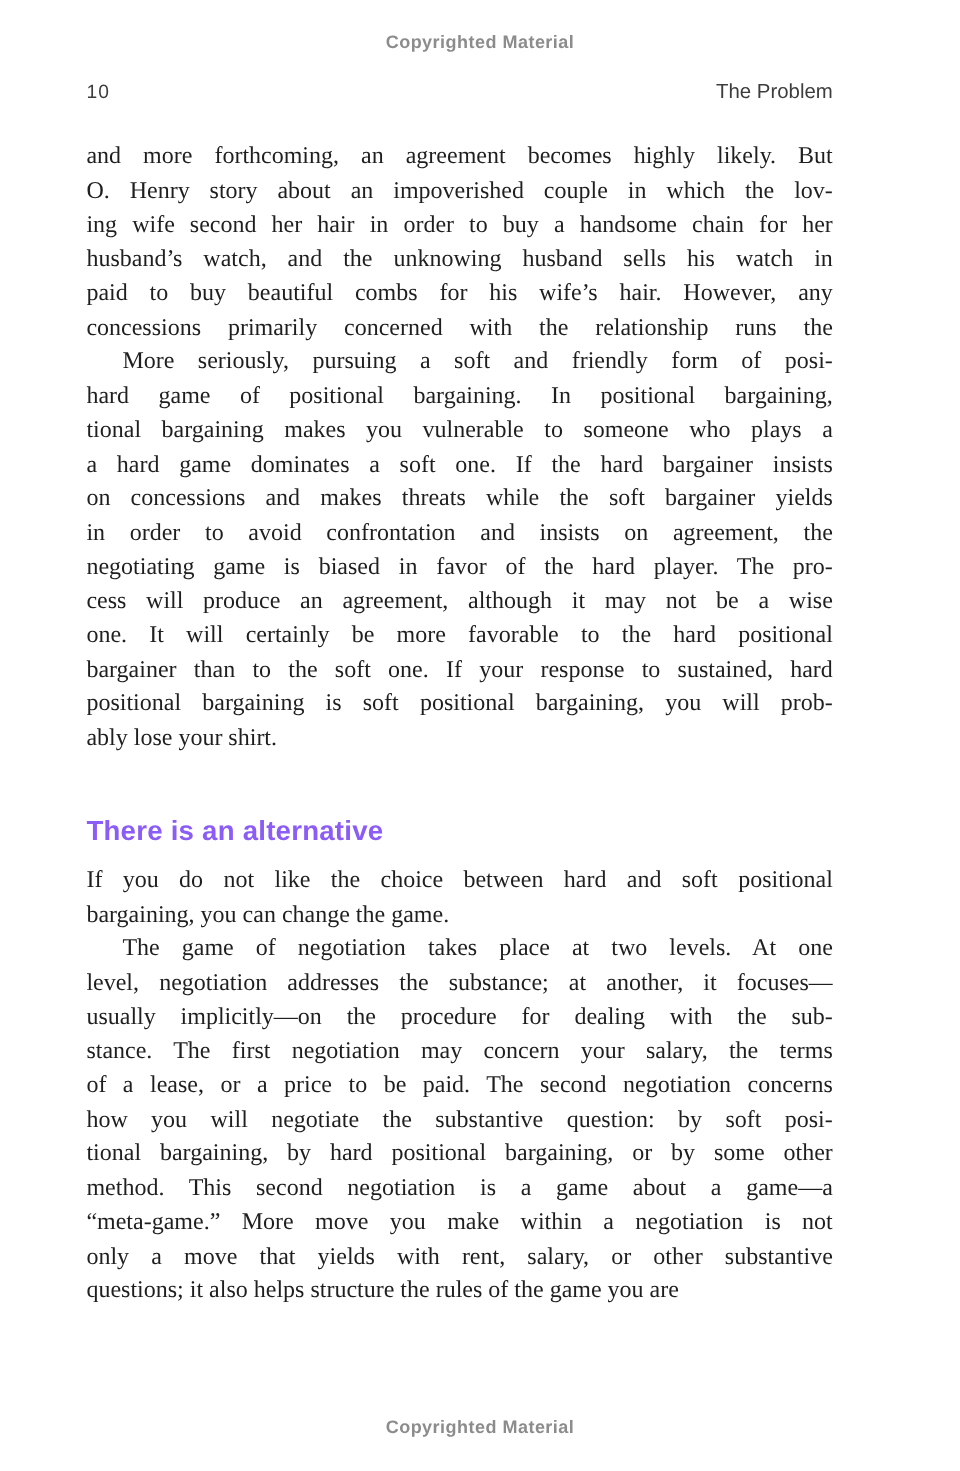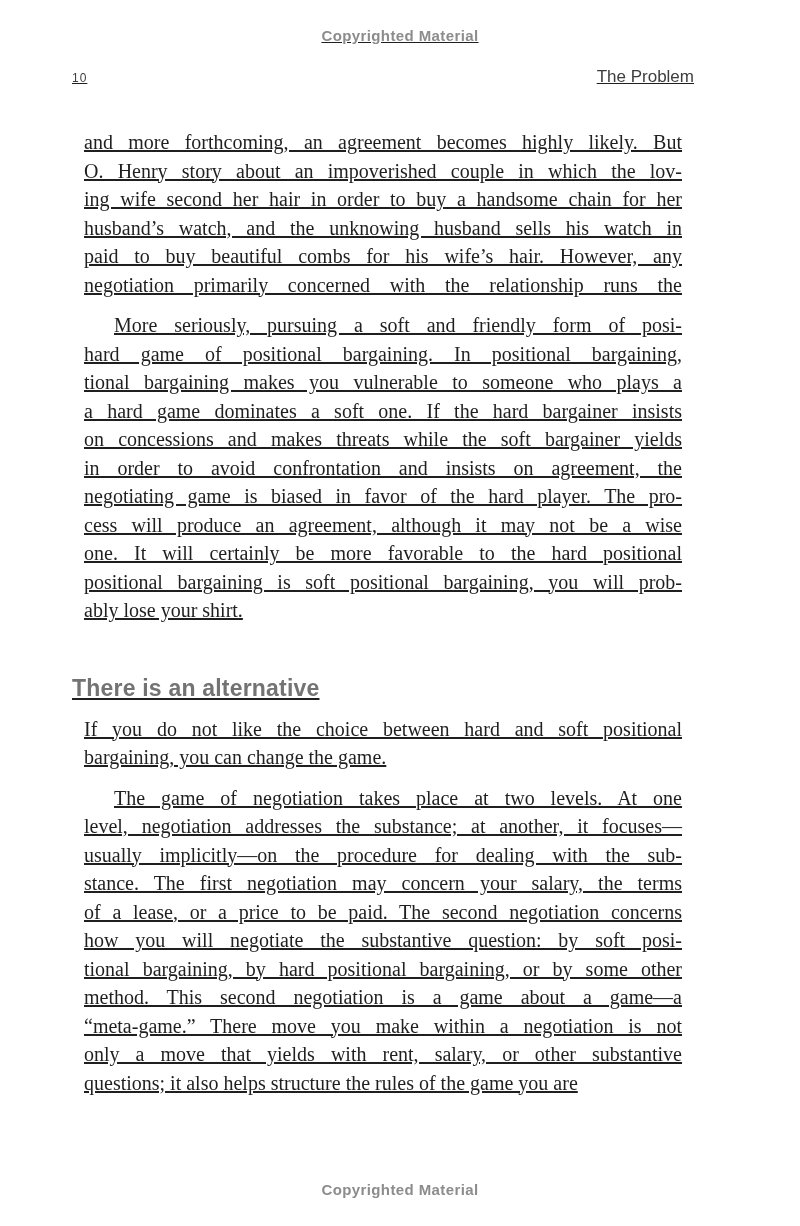--- a/index.html
+++ b/index.html
@@ -4,21 +4,20 @@
 <style>
   html, body { margin: 0; padding: 0; background: #ffffff; }
   .page {
     position: relative;
     width: 800px;
     height: 1226px;
     background: #ffffff;
     overflow: hidden;
     font-family: "Liberation Serif", serif;
     color: #1f1f1f;
-    text-decoration: underline;
   }
   .copyright {
     text-align: center;
     font-family: "Liberation Sans", sans-serif;
     font-weight: bold;
     font-size: 15px;
     letter-spacing: 0.4px;
     color: #8c8c8c;
     line-height: 18px;
   }
@@ -28,42 +27,42 @@
     width: 622px;
     margin: 21px 0 0 72px;
     display: flex;
     justify-content: space-between;
     align-items: baseline;
     font-family: "Liberation Sans", sans-serif;
     font-size: 17px;
     color: #3d3d3d;
     line-height: 22px;
   }
-  .page-number { font-size: 12px; letter-spacing: 1px; }
+  .page-number { font-size: 16px; letter-spacing: 1px; }
   .content {
     width: 622px;
     margin: 27px 0 0 72px;
     font-size: 20px;
     line-height: 28.5px;
     overflow: hidden;
   }
-  .para { margin: 12px; }
+  .para { margin: 0; }
   .line {
     display: block;
     text-align: justify;
     text-align-last: justify;
     white-space: nowrap;
   }
   .line-last { text-align-last: left; }
   .para.indent .line:first-child { padding-left: 30px; }
   .section-heading {
     font-family: "Liberation Sans", sans-serif;
     font-weight: bold;
     font-size: 23px;
-    color: #737373;
+    color: #8b5cf6;
     margin: 49px 0 13px 0;
     line-height: 28px;
     letter-spacing: 0.2px;
   }
 </style>
 </head>
 <body>
 
 <div class="page">
 
@@ -74,50 +73,51 @@
     <span class="running-title">The Problem</span>
   </div>
 
   <div class="content">
       <div class="para">
         <div class="line">and more forthcoming, an agreement becomes highly likely. But</div>
         <div class="line">O. Henry story about an impoverished couple in which the lov-</div>
         <div class="line">ing wife second her hair in order to buy a handsome chain for her</div>
         <div class="line">husband’s watch, and the unknowing husband sells his watch in</div>
         <div class="line">paid to buy beautiful combs for his wife’s hair. However, any</div>
-        <div class="line">negotiation primarily concerned with the relationship runs the</div>
+        <div class="line">concessions primarily concerned with the relationship runs the</div>
       </div>
       <div class="para indent">
         <div class="line">More seriously, pursuing a soft and friendly form of posi-</div>
         <div class="line">hard game of positional bargaining. In positional bargaining,</div>
         <div class="line">tional bargaining makes you vulnerable to someone who plays a</div>
         <div class="line">a hard game dominates a soft one. If the hard bargainer insists</div>
         <div class="line">on concessions and makes threats while the soft bargainer yields</div>
         <div class="line">in order to avoid confrontation and insists on agreement, the</div>
         <div class="line">negotiating game is biased in favor of the hard player. The pro-</div>
         <div class="line">cess will produce an agreement, although it may not be a wise</div>
         <div class="line">one. It will certainly be more favorable to the hard positional</div>
+        <div class="line">bargainer than to the soft one. If your response to sustained, hard</div>
         <div class="line">positional bargaining is soft positional bargaining, you will prob-</div>
         <div class="line line-last">ably lose your shirt.</div>
       </div>
       <h2 class="section-heading">There is an alternative</h2>
       <div class="para">
         <div class="line">If you do not like the choice between hard and soft positional</div>
         <div class="line line-last">bargaining, you can change the game.</div>
       </div>
       <div class="para indent">
         <div class="line">The game of negotiation takes place at two levels. At one</div>
         <div class="line">level, negotiation addresses the substance; at another, it focuses—</div>
         <div class="line">usually implicitly—on the procedure for dealing with the sub-</div>
         <div class="line">stance. The first negotiation may concern your salary, the terms</div>
         <div class="line">of a lease, or a price to be paid. The second negotiation concerns</div>
         <div class="line">how you will negotiate the substantive question: by soft posi-</div>
         <div class="line">tional bargaining, by hard positional bargaining, or by some other</div>
         <div class="line">method. This second negotiation is a game about a game—a</div>
-        <div class="line">“meta-game.” There move you make within a negotiation is not</div>
+        <div class="line">“meta-game.” More move you make within a negotiation is not</div>
         <div class="line">only a move that yields with rent, salary, or other substantive</div>
         <div class="line line-last">questions; it also helps structure the rules of the game you are</div>
       </div>
     </div>
 
   <div class="copyright copyright-bottom">Copyrighted Material</div>
 
 </div>
 
 </body></html>

